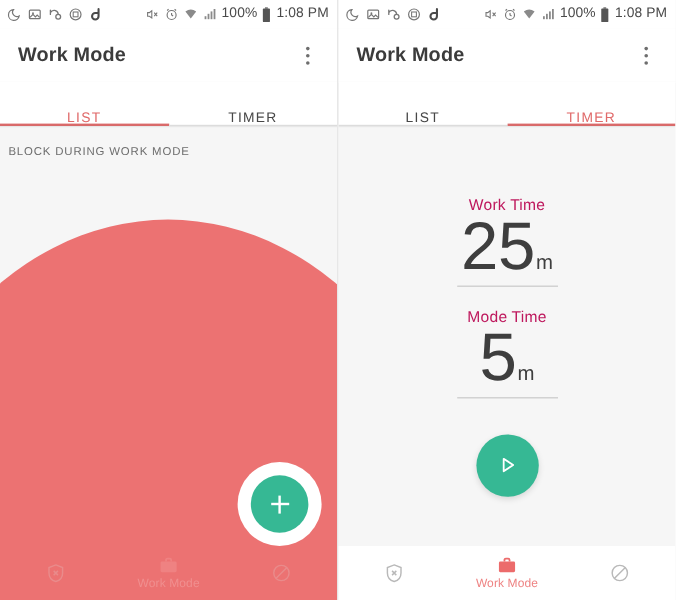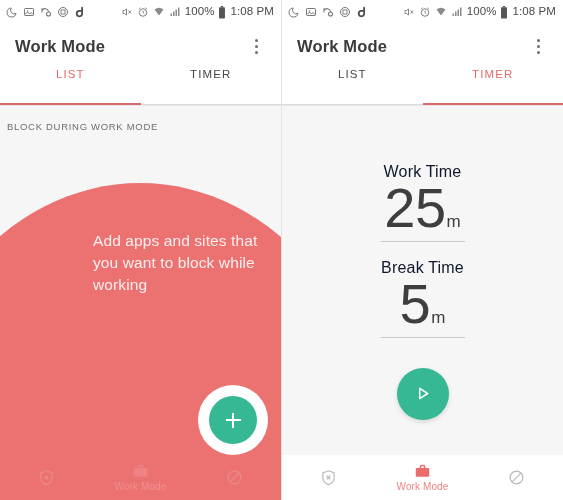--- a/index.html
+++ b/index.html
@@ -51,21 +51,21 @@
   }
   .overflow-btn i { width:3px; height:3px; border-radius:50%; background:#6e6e6e; display:block; }
 
   
   .tabs {
     height:37px; background:#ffffff;
     display:flex; position:relative; z-index:6;
     box-shadow:0 1px 0 rgba(0,0,0,0.06);
   }
   .tab {
-    flex:1; display:flex; align-items:flex-start; justify-content:center;
+    flex:1; display:flex; align-items:flex-end; justify-content:center;
     font-size:11.5px; letter-spacing:1.1px; cursor:pointer;
     position:relative; color:#474747;
   }
   .tab.active { color:#e06a6a; }
   .tab-underline {
     position:absolute; left:0; right:0; bottom:0; height:2.5px;
     background:#d96a6a;
   }
   .tab-underline.inactive { background:#dcdcdc; height:1.5px; }
 
@@ -107,21 +107,21 @@
   .fab .plus:before { left:0; top:6.5px; width:15px; height:2px; }
   .fab .plus:after  { top:0; left:6.5px; height:15px; width:2px; }
 
   
   .timer-body {
     position:relative; height:395px; background:#f6f6f6;
     display:flex; flex-direction:column; align-items:center;
   }
   .time-block { margin-top:0; display:flex; flex-direction:column; align-items:center; }
   .time-label {
-    font-size:16px; color:#0f172a; letter-spacing:0.2px;
+    font-size:13px; color:#be185d; letter-spacing:0.2px;
   }
   .time-value {
     display:flex; align-items:baseline; justify-content:center;
     margin-top:-2px;
   }
   .time-num { font-size:56px; color:#3e3e3e; line-height:1.05; letter-spacing:-0.5px; }
   .time-unit { font-size:17px; color:#3e3e3e; margin-left:1px; }
   .time-rule {
     width:84px; height:1px; background:#c9c9c9; margin-top:3px;
   }
@@ -230,21 +230,20 @@
       </div>
       <div class="tab">
         <span>TIMER</span>
         <div class="tab-underline inactive"></div>
       </div>
     </div>
 
     <div class="list-body">
       <div class="section-label">BLOCK DURING WORK MODE</div>
       <div class="red-blob"></div>
-      <div class="empty-text">Add apps and sites that you want to block while working</div>
 
       <div class="bottomnav overlaid">
         <div class="nav-item">
           <svg width="17" height="17" viewBox="0 0 24 24">
               <path d="M12 2.5l8 3v6.5c0 5-3.4 8.8-8 10-4.6-1.2-8-5-8-10V5.5z" fill="none" stroke="#e98b8b" stroke-width="1.7"></path>
               <path d="M9.5 9.5l5 5M14.5 9.5l-5 5" stroke="#e98b8b" stroke-width="1.7"></path>
             </svg>
         </div>
         <div class="nav-item">
           <svg width="17" height="17" viewBox="0 0 24 24">
@@ -345,21 +344,21 @@
       <div class="time-block" style="margin-top:58px;">
         <div class="time-label">Work Time</div>
         <div class="time-value">
           <span class="time-num">25</span>
           <span class="time-unit">m</span>
         </div>
         <div class="time-rule"></div>
       </div>
 
       <div class="time-block" style="margin-top:17px;">
-        <div class="time-label">Break Time</div>
+        <div class="time-label">Mode Time</div>
         <div class="time-value">
           <span class="time-num">5</span>
           <span class="time-unit">m</span>
         </div>
         <div class="time-rule"></div>
       </div>
 
       <div class="play-fab">
         <svg width="19" height="19" viewBox="0 0 24 24">
             <path d="M8.5 5.5l10 6.5-10 6.5z" fill="none" stroke="#ffffff" stroke-width="1.9" stroke-linejoin="round"></path>

